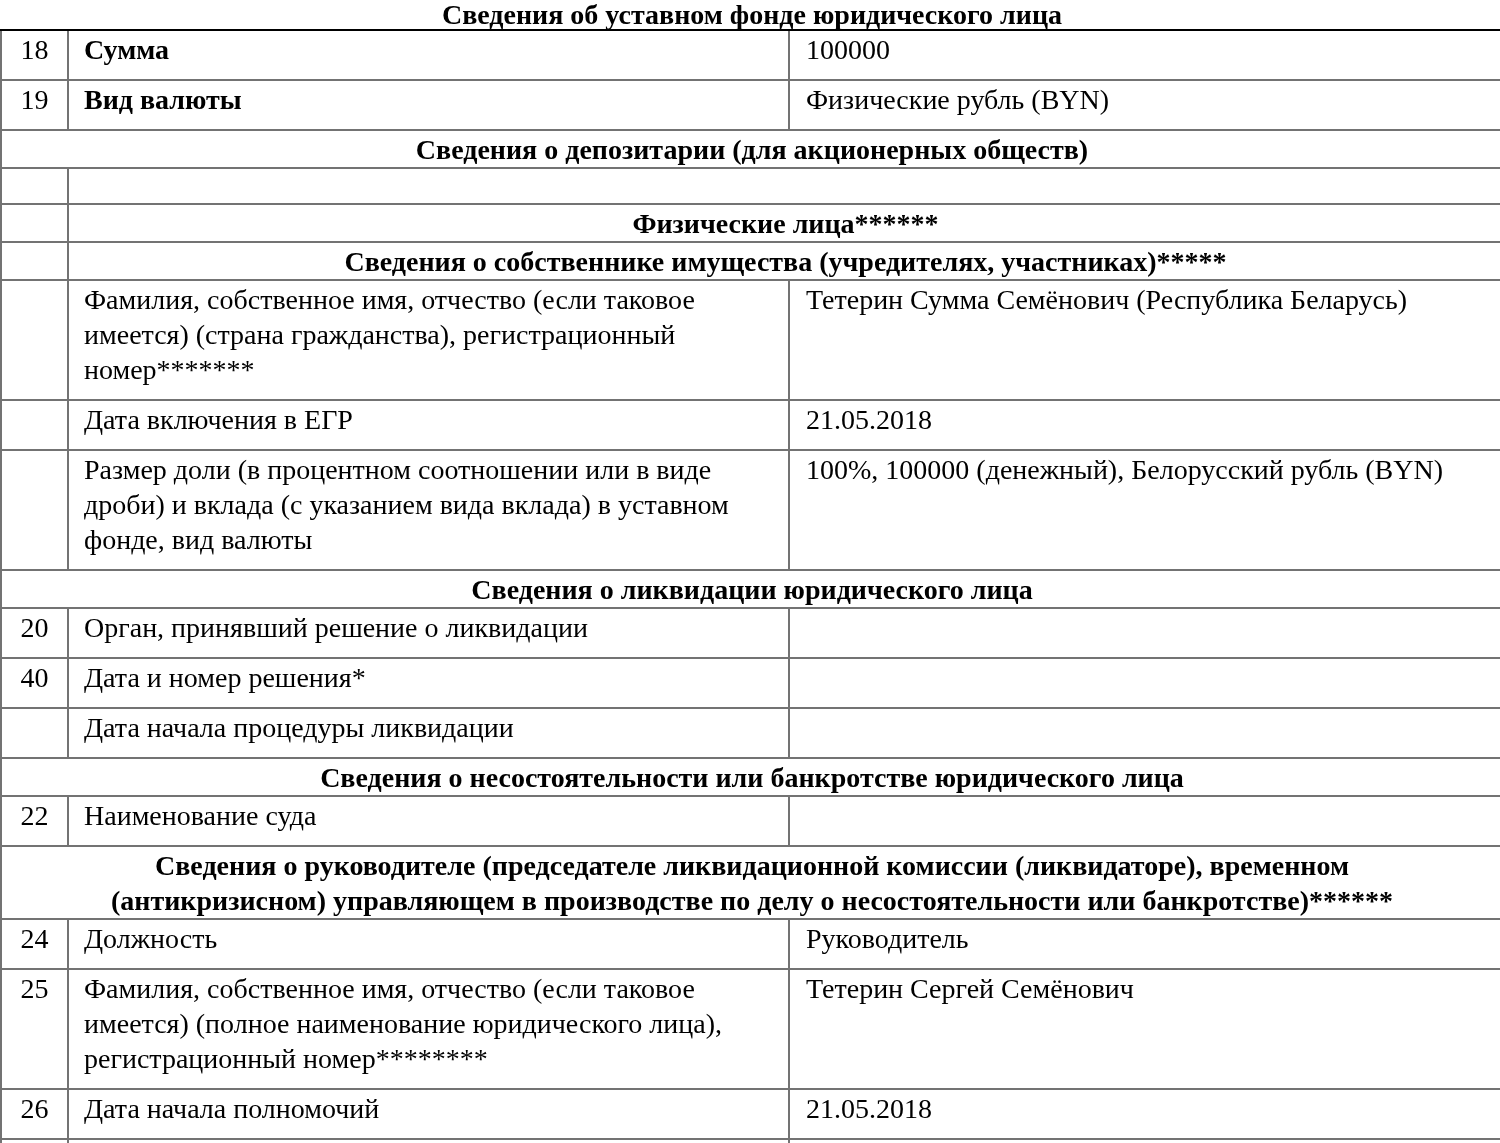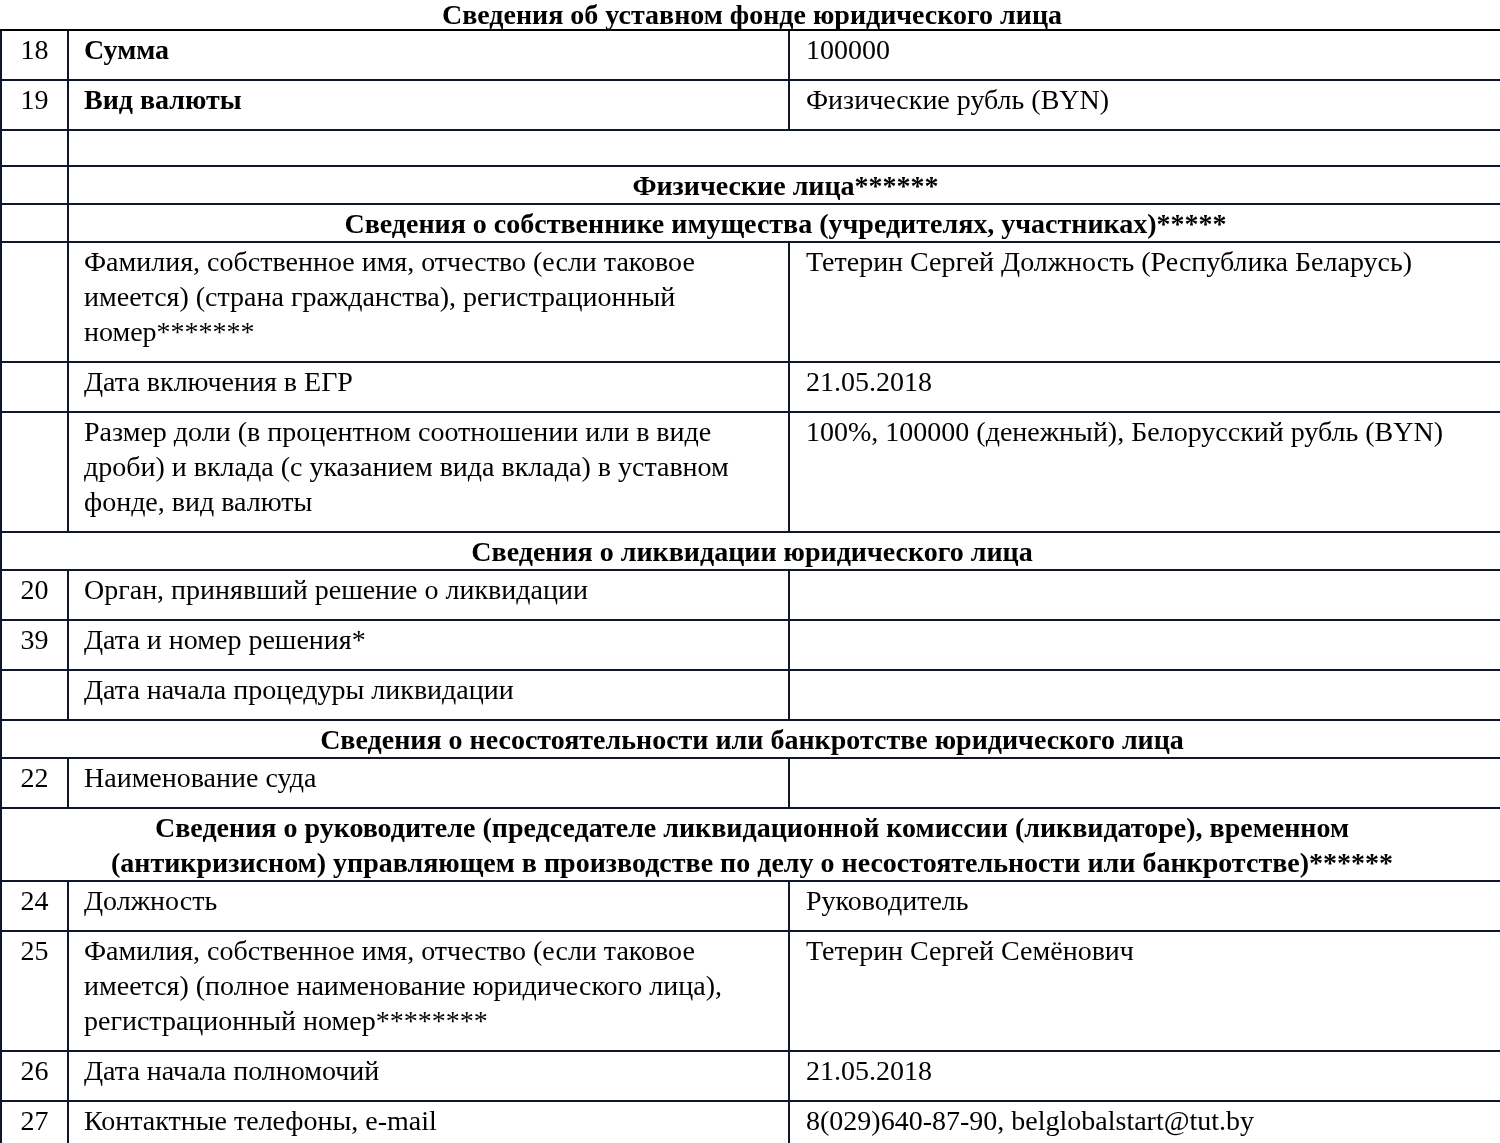--- a/index.html
+++ b/index.html
@@ -19,21 +19,21 @@
     font-family: "Liberation Serif", "DejaVu Serif", serif;
     font-size: 28px;
     color: #000000;
     line-height: 35px;
   }
   col.c-num   { width: 67px; }
   col.c-label { width: 721px; }
   col.c-value { width: 712px; }
 
   td {
-    border: 2px solid #0f172a;
+    border: 2px solid #737373;
     vertical-align: top;
     padding: 0;
     overflow: hidden;
   }
   td.num {
     text-align: center;
     padding: 1px 2px 0 2px;
   }
   td.label {
     padding: 1px 30px 12px 15px;
@@ -73,57 +73,60 @@
     <tr class="h36">
       <td class="num">18</td>
       <td class="label bold">Сумма</td>
       <td class="value">100000</td>
     </tr>
     <tr class="h36">
       <td class="num">19</td>
       <td class="label bold">Вид валюты</td>
       <td class="value">Физические рубль (BYN)</td>
     </tr>
+    <tr class="h35">
+      <td class="section" colspan="3">Сведения о депозитарии (для акционерных обществ)</td>
+    </tr>
     <tr class="h36">
       <td class="num"></td>
       <td class="section" colspan="2"></td>
     </tr>
     <tr class="h35">
       <td class="num"></td>
       <td class="section" colspan="2">Физические лица******</td>
     </tr>
     <tr class="h35">
       <td class="num"></td>
       <td class="section" colspan="2">Сведения о собственнике имущества (учредителях, участниках)*****</td>
     </tr>
     <tr>
       <td class="num"></td>
       <td class="label">Фамилия, собственное имя, отчество (если таковое имеется) (страна гражданства), регистрационный номер*******</td>
-      <td class="value">Тетерин Сергей Должность (Республика Беларусь)</td>
+      <td class="value">Тетерин Сумма Семёнович (Республика Беларусь)</td>
     </tr>
     <tr class="h36">
       <td class="num"></td>
       <td class="label">Дата включения в ЕГР</td>
       <td class="value">21.05.2018</td>
     </tr>
     <tr>
       <td class="num"></td>
       <td class="label">Размер доли (в процентном соотношении или в виде дроби) и вклада (с указанием вида вклада) в уставном фонде, вид валюты</td>
       <td class="value">100%, 100000 (денежный), Белорусский рубль (BYN)</td>
     </tr>
     <tr class="h35">
       <td class="section" colspan="3">Сведения о ликвидации юридического лица</td>
     </tr>
     <tr class="h36">
       <td class="num">20</td>
       <td class="label">Орган, принявший решение о ликвидации</td>
       <td class="value"></td>
     </tr>
     <tr class="h35">
-      <td class="num">39</td>
+      <td class="num">40</td>
       <td class="label">Дата и номер решения*</td>
       <td class="value"></td>
     </tr>
     <tr class="h36">
       <td class="num"></td>
       <td class="label">Дата начала процедуры ликвидации</td>
       <td class="value"></td>
     </tr>
     <tr class="h35">
       <td class="section" colspan="3">Сведения о несостоятельности или банкротстве юридического лица</td>

